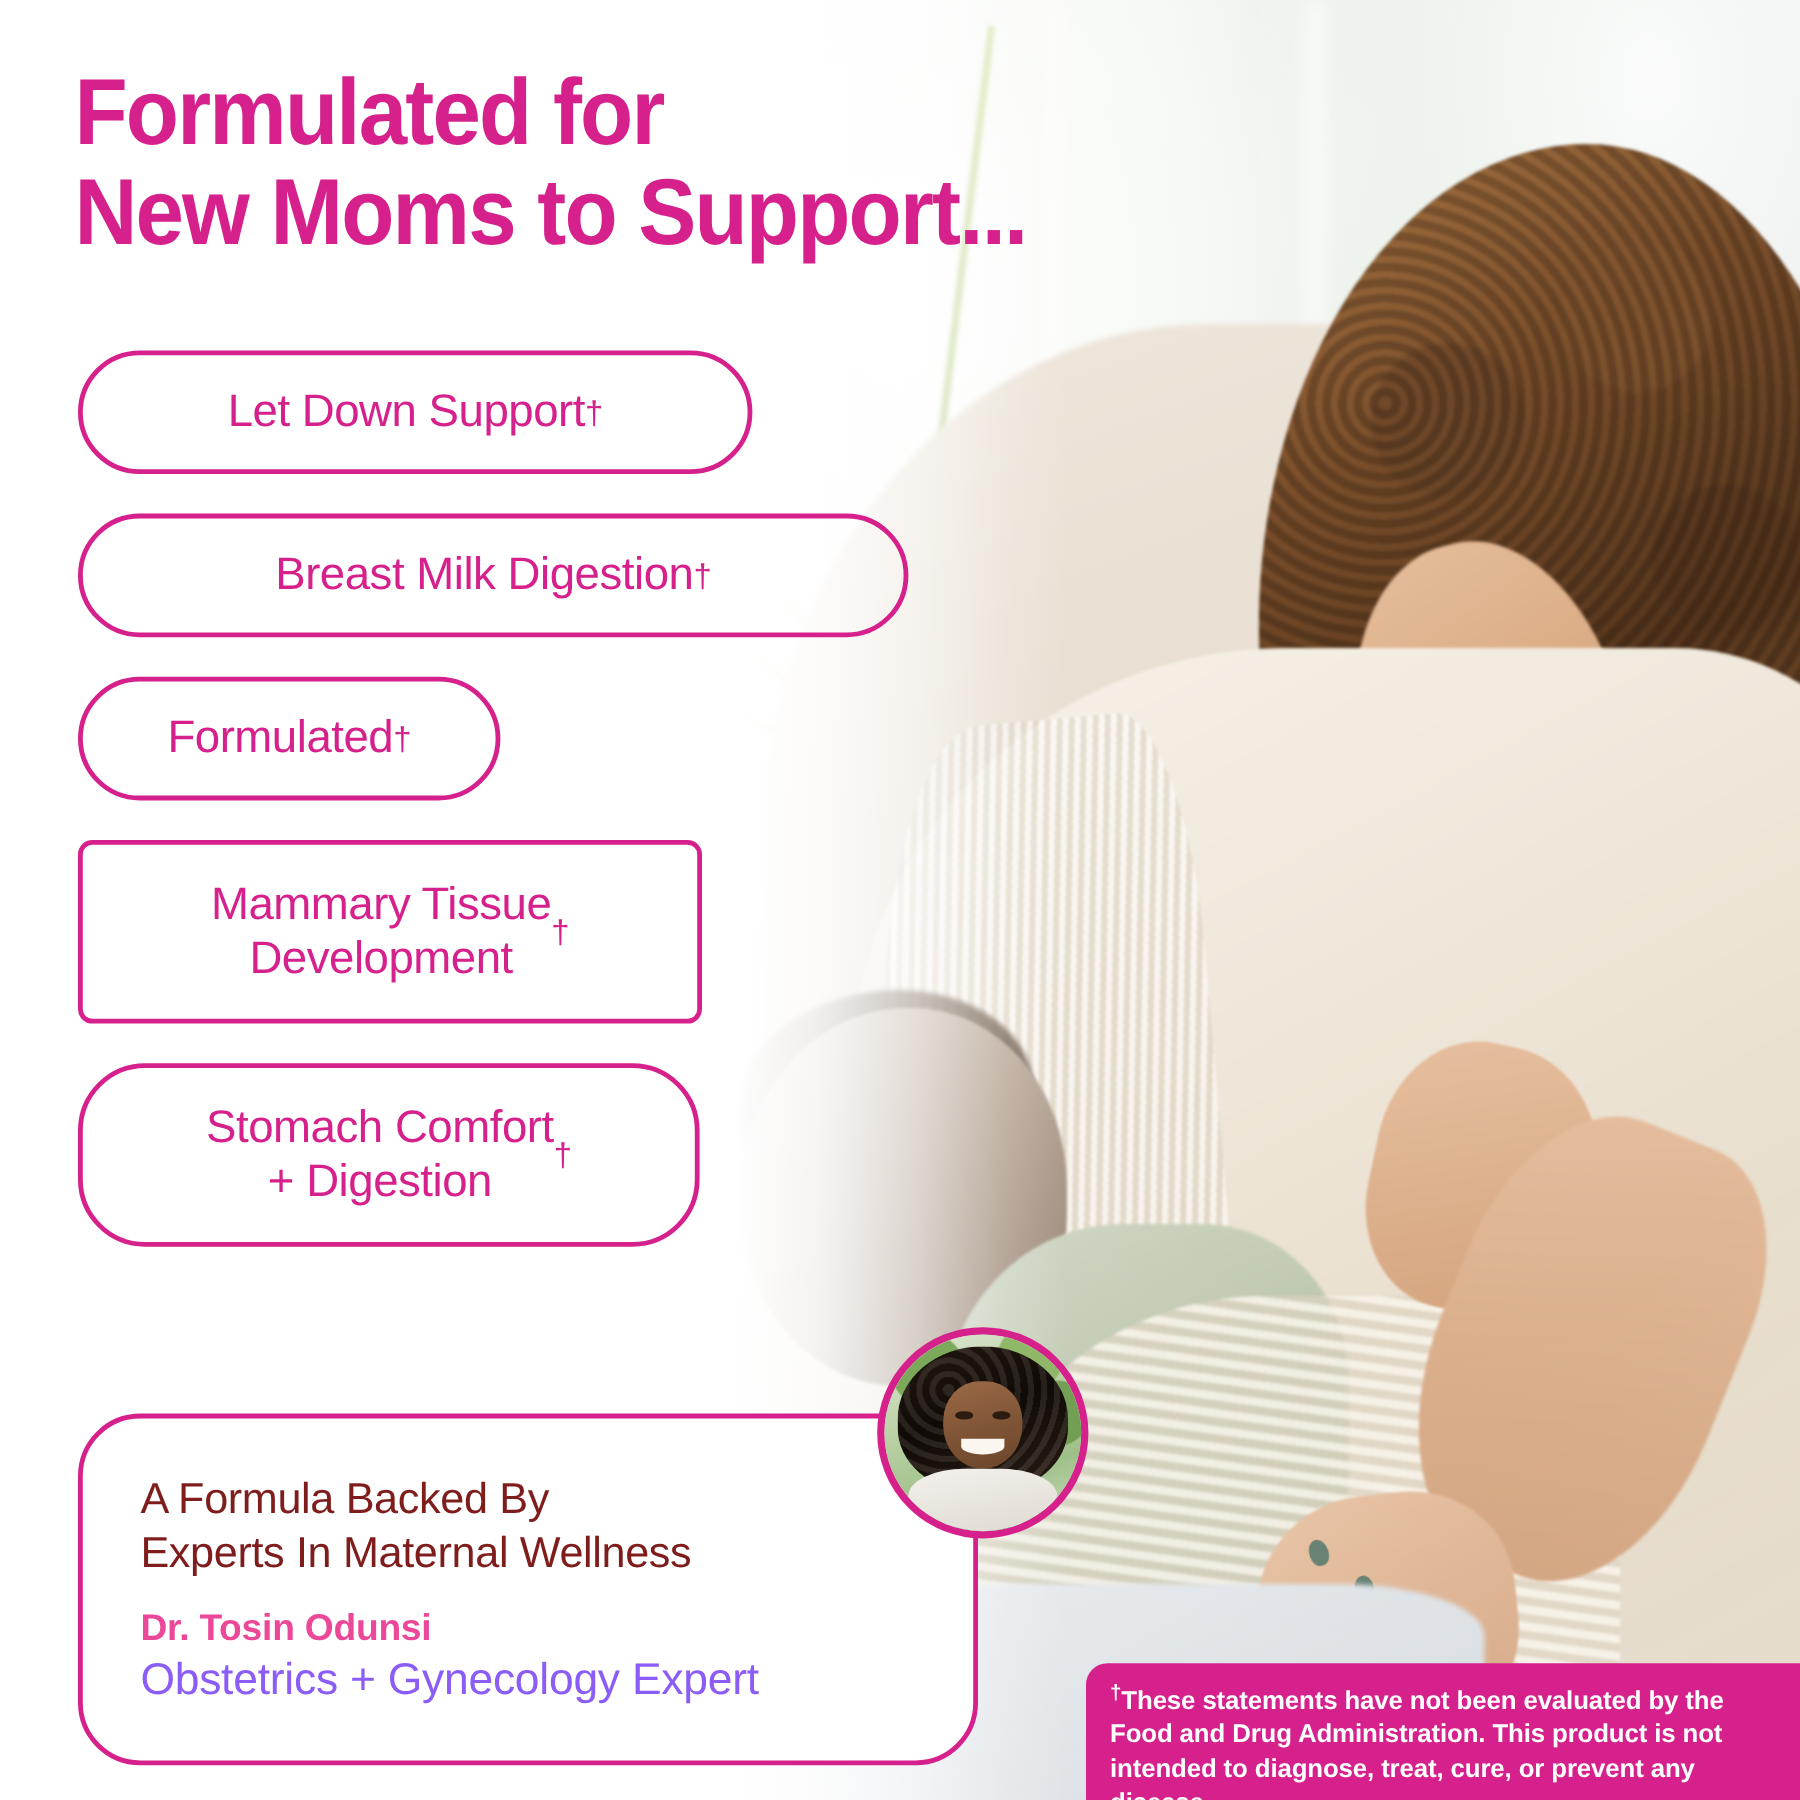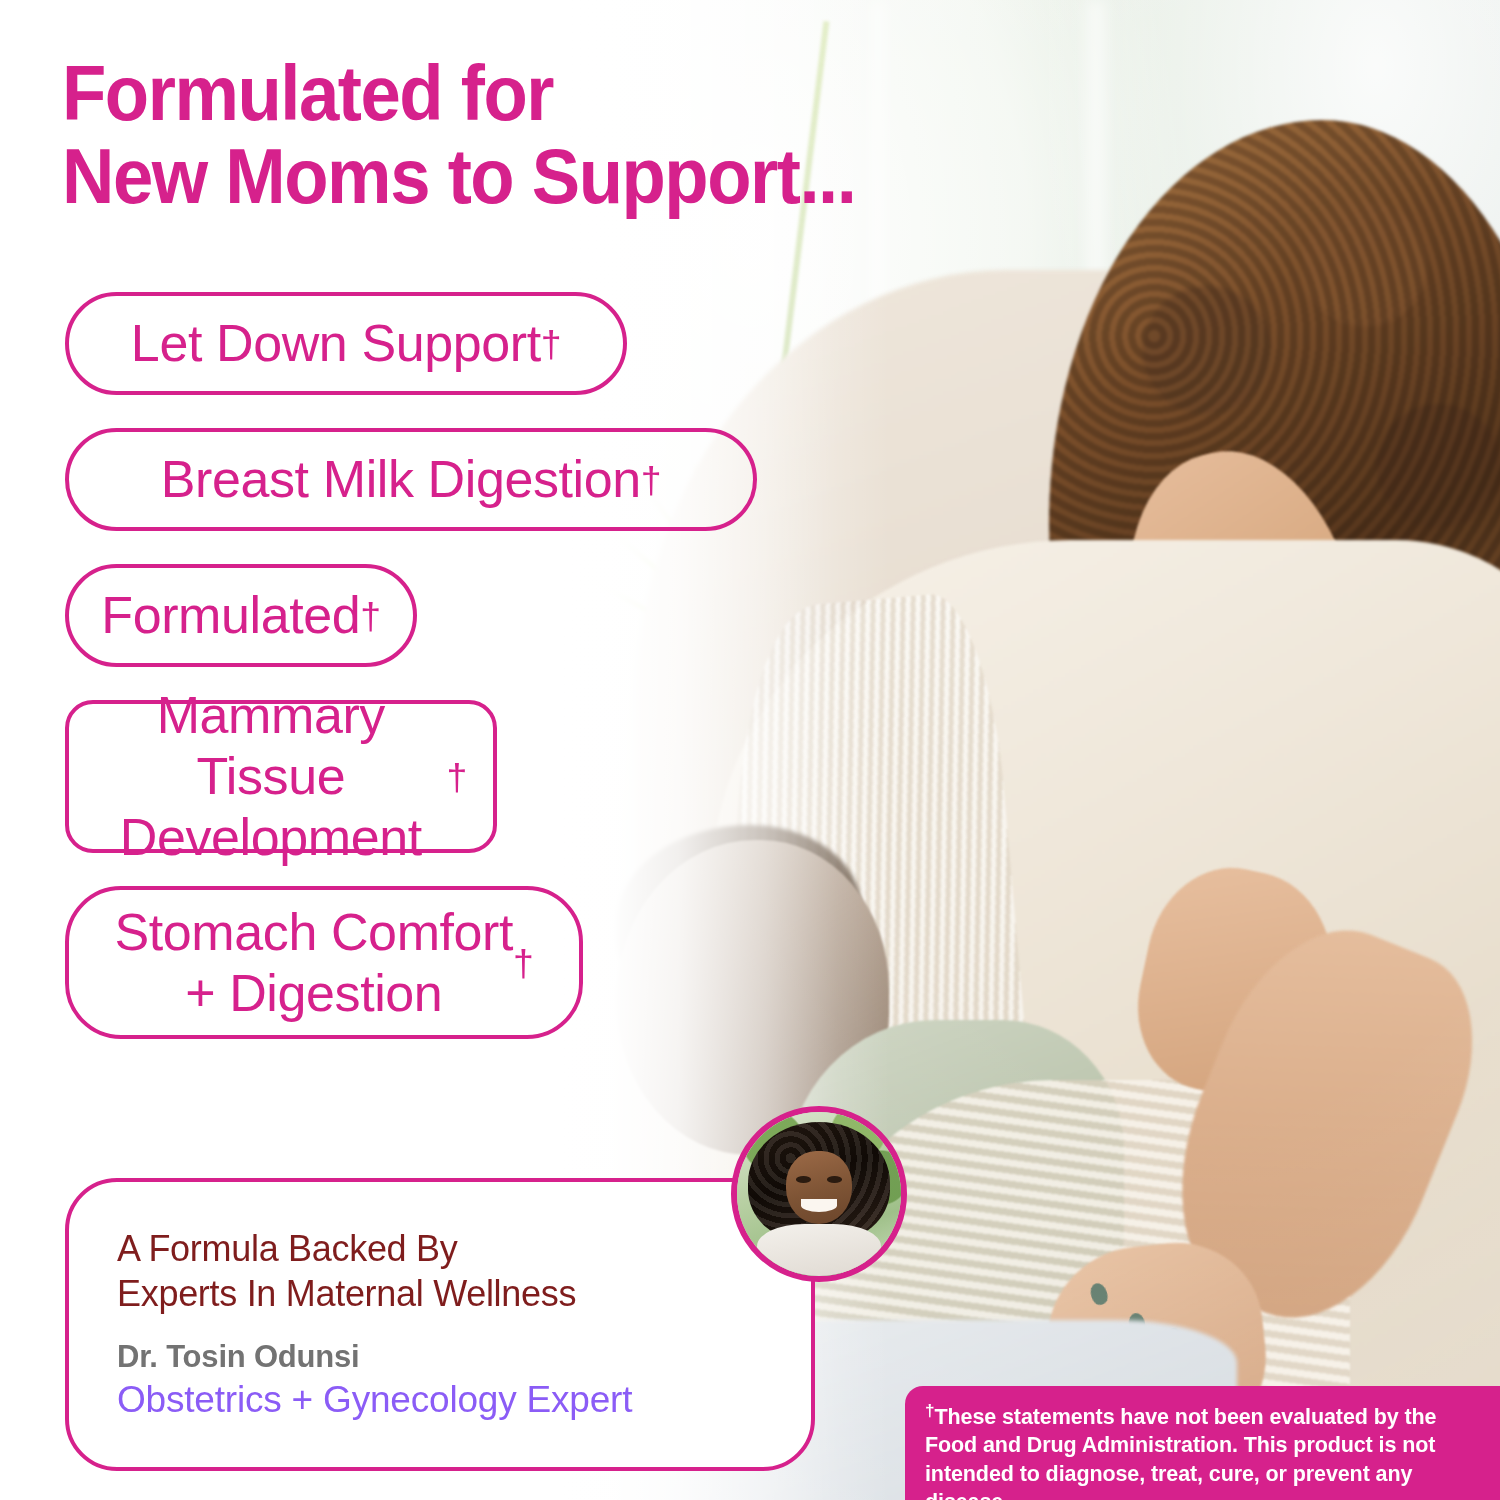--- a/index.html
+++ b/index.html
@@ -301,35 +301,35 @@
     left:65px; top:292px;
     display:flex;
     flex-direction:column;
     gap:33px;
   }
   .pill {
     border:4px solid #d6218c;
     border-radius:64px;
     color:#d6218c;
     background:transparent;
-    font-size:52px;
+    font-size:38px;
     font-weight:400;
     line-height:1.17;
     letter-spacing:-.4px;
     display:flex;
     align-items:center;
     justify-content:center;
     text-align:center;
     padding:0 26px;
     white-space:pre-line;
   }
   .pill.w1 { width:562px; height:103px; }
   .pill.w2 { width:692px; height:103px; }
   .pill.w3 { width:352px; height:103px; }
-  .pill.w4 { width:432px; height:153px; border-radius:28px;justify-content:flex-end; }
+  .pill.w4 { width:520px; height:153px; border-radius:12px; }
   .pill.w5 { width:518px; height:153px; border-radius:56px; }
 
   .dag { font-size:.72em; vertical-align:super; line-height:0; }
 
   
   .expert-card {
     position:absolute;
     left:65px; top:1178px;
     width:750px; height:293px;
     border:4px solid #d6218c;
@@ -341,21 +341,21 @@
   .expert-title {
     color:#7f1d1d;
     font-size:36px;
     font-weight:400;
     line-height:1.26;
     letter-spacing:-.3px;
     white-space:pre-line;
   }
   .expert-name {
     margin-top:22px;
-    color:#737373;
+    color:#ec4899;
     font-size:31px;
     font-weight:700;
     letter-spacing:-.2px;
   }
   .expert-role {
     margin-top:4px;
     color:#8b5cf6;
     font-size:37px;
     font-weight:400;
     letter-spacing:-.2px;

